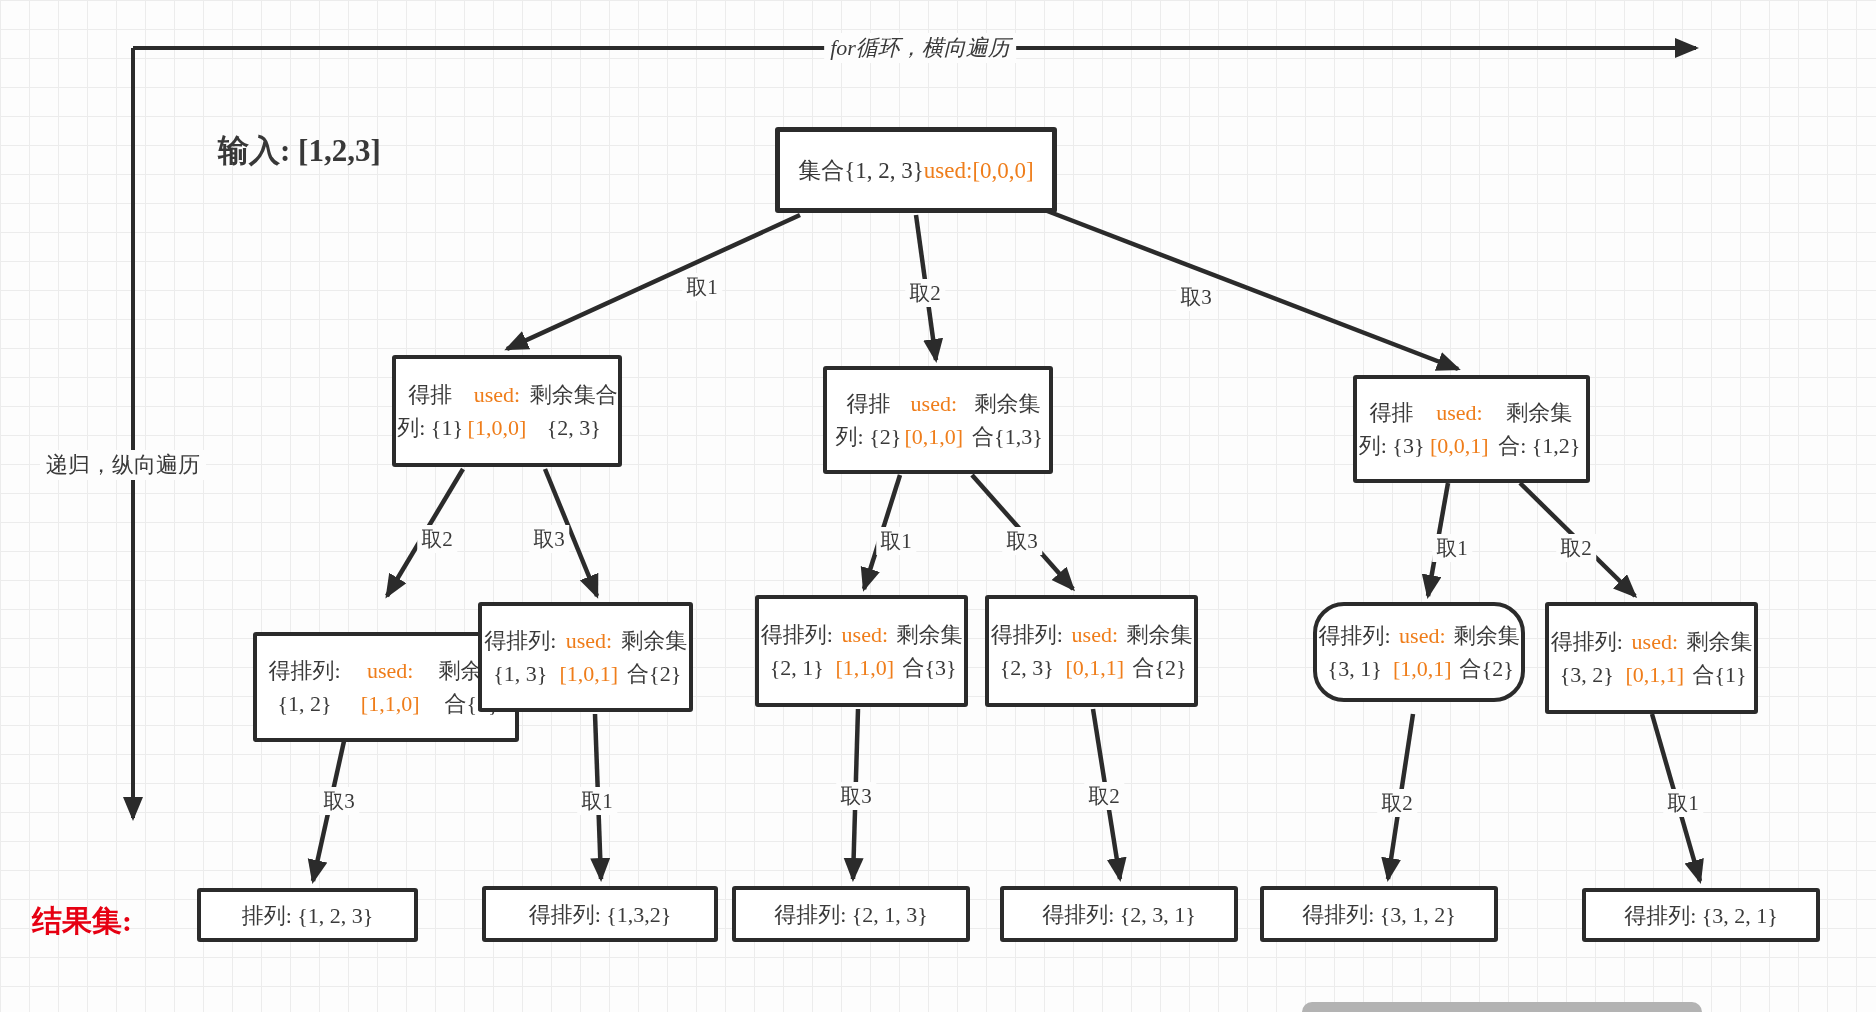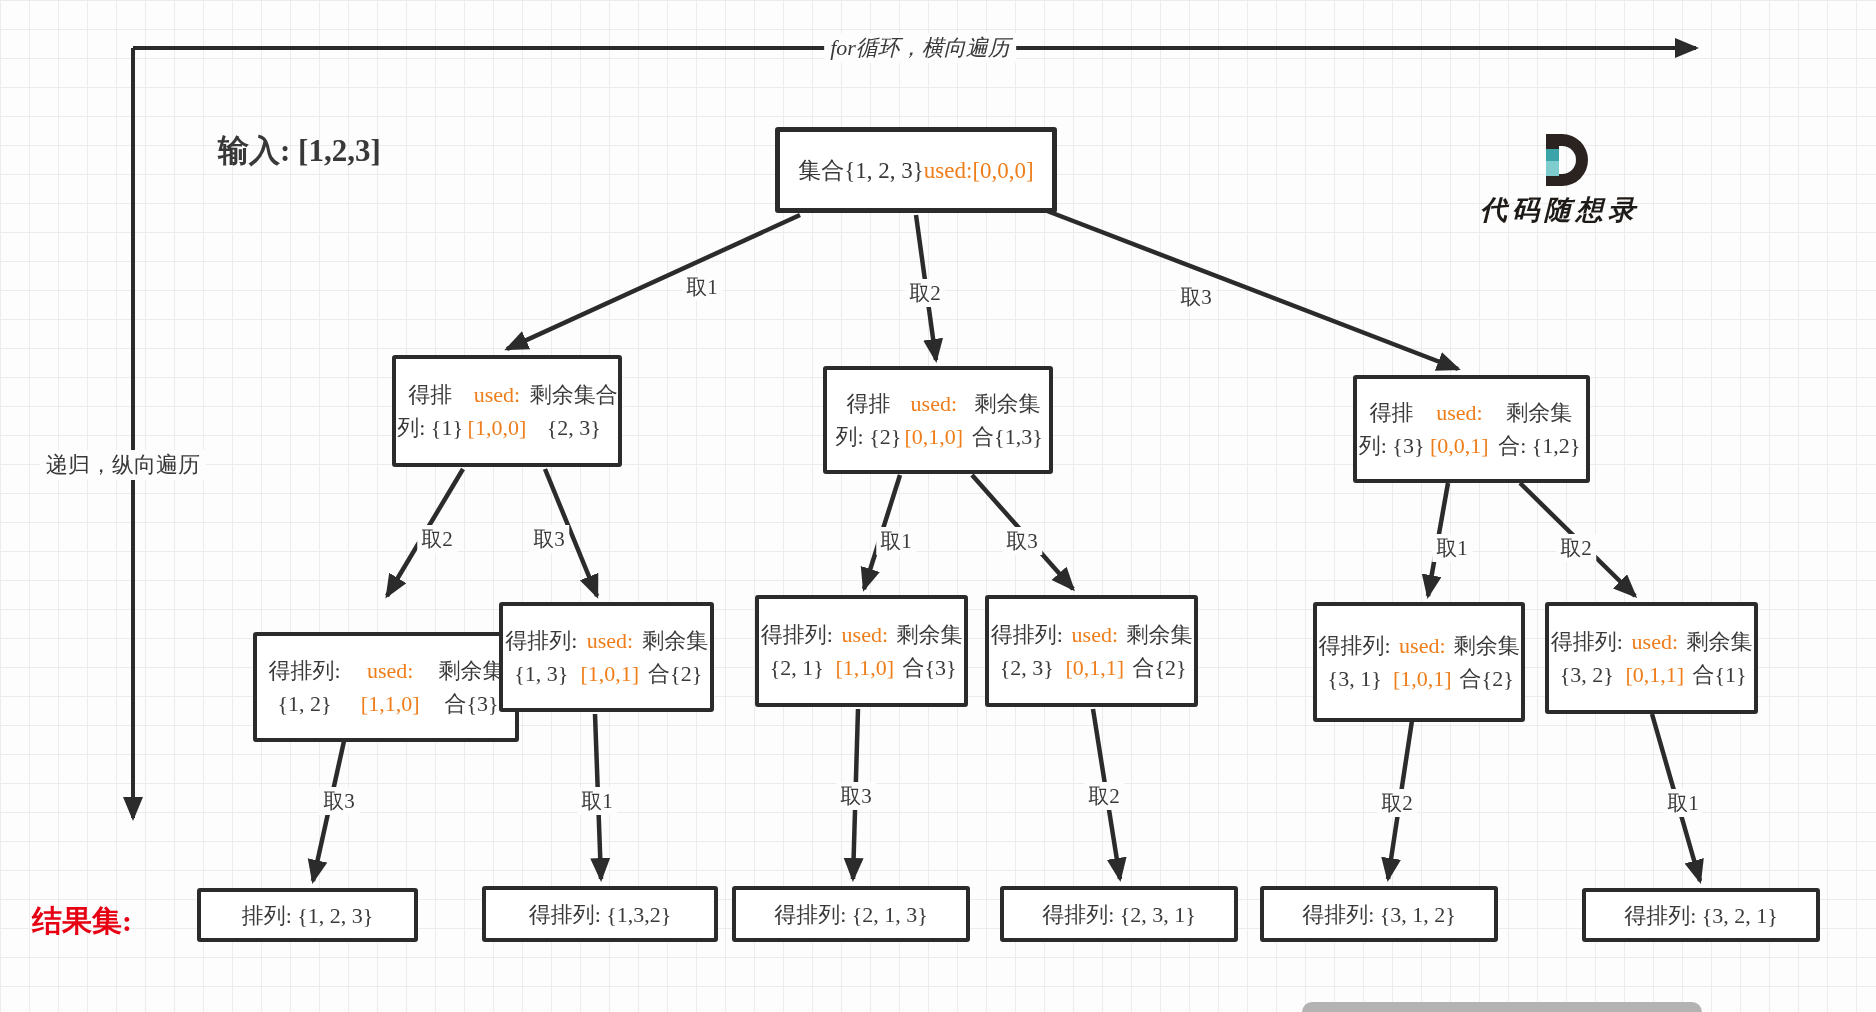--- a/index.html
+++ b/index.html
@@ -98,30 +98,20 @@
     <line x1="1413" y1="714" x2="1388" y2="879" stroke-width="4.5" marker-end="url(#ah)"></line>
     <line x1="1652" y1="714" x2="1700" y2="881" stroke-width="4.5" marker-end="url(#ah)"></line>
   </svg>
 
   <div class="axis-label top-axis-label">for循环，横向遍历</div>
   <div class="axis-label left-axis-label">递归，纵向遍历</div>
 
   <div class="input-label">输入: [1,2,3]</div>
   <div class="results-label">结果集:</div>
 
-  <div class="logo">
-    <div class="logo-d">
-      <div class="bowl"></div>
-      <div class="col c1"></div>
-        <div class="col c2"></div>
-        <div class="col c3"></div>
-        <div class="col c4"></div>
-    </div>
-    <div class="logo-text">代码随想录</div>
-  </div>
 
   <div class="node root" style="left:775px;top:127px;width:282px;height:86px;">
     <div>集合{1, 2, 3}</div>
     <div class="used">used:[0,0,0]</div>
   </div>
 
   <div class="node" style="left:392px;top:355px;width:230px;height:112px;">
     <div>得排列: {1}</div>
     <div class="used">used:[1,0,0]</div>
     <div>剩余集合{2, 3}</div>
@@ -135,36 +125,36 @@
     <div>得排列: {3}</div>
     <div class="used">used:[0,0,1]</div>
     <div>剩余集合: {1,2}</div>
   </div>
 
   <div class="node" style="left:253px;top:632px;width:266px;height:110px;">
     <div>得排列: {1, 2}</div>
     <div class="used">used:[1,1,0]</div>
     <div>剩余集合{3}</div>
   </div>
-  <div class="node" style="left:499px;top:602px;width:215px;height:110px;">
+  <div class="node" style="left:478px;top:602px;width:215px;height:110px;">
     <div>得排列: {1, 3}</div>
     <div class="used">used:[1,0,1]</div>
     <div>剩余集合{2}</div>
   </div>
   <div class="node" style="left:755px;top:595px;width:213px;height:112px;">
     <div>得排列: {2, 1}</div>
     <div class="used">used:[1,1,0]</div>
     <div>剩余集合{3}</div>
   </div>
   <div class="node" style="left:985px;top:595px;width:213px;height:112px;">
     <div>得排列: {2, 3}</div>
     <div class="used">used:[0,1,1]</div>
     <div>剩余集合{2}</div>
   </div>
-  <div class="node" style="left:1313px;top:602px;width:212px;height:120px;">
+  <div class="node" style="left:1313px;top:602px;width:212px;height:100px;border-radius:31px;">
     <div>得排列: {3, 1}</div>
     <div class="used">used:[1,0,1]</div>
     <div>剩余集合{2}</div>
   </div>
   <div class="node" style="left:1545px;top:602px;width:213px;height:112px;">
     <div>得排列: {3, 2}</div>
     <div class="used">used:[0,1,1]</div>
     <div>剩余集合{1}</div>
   </div>
 

